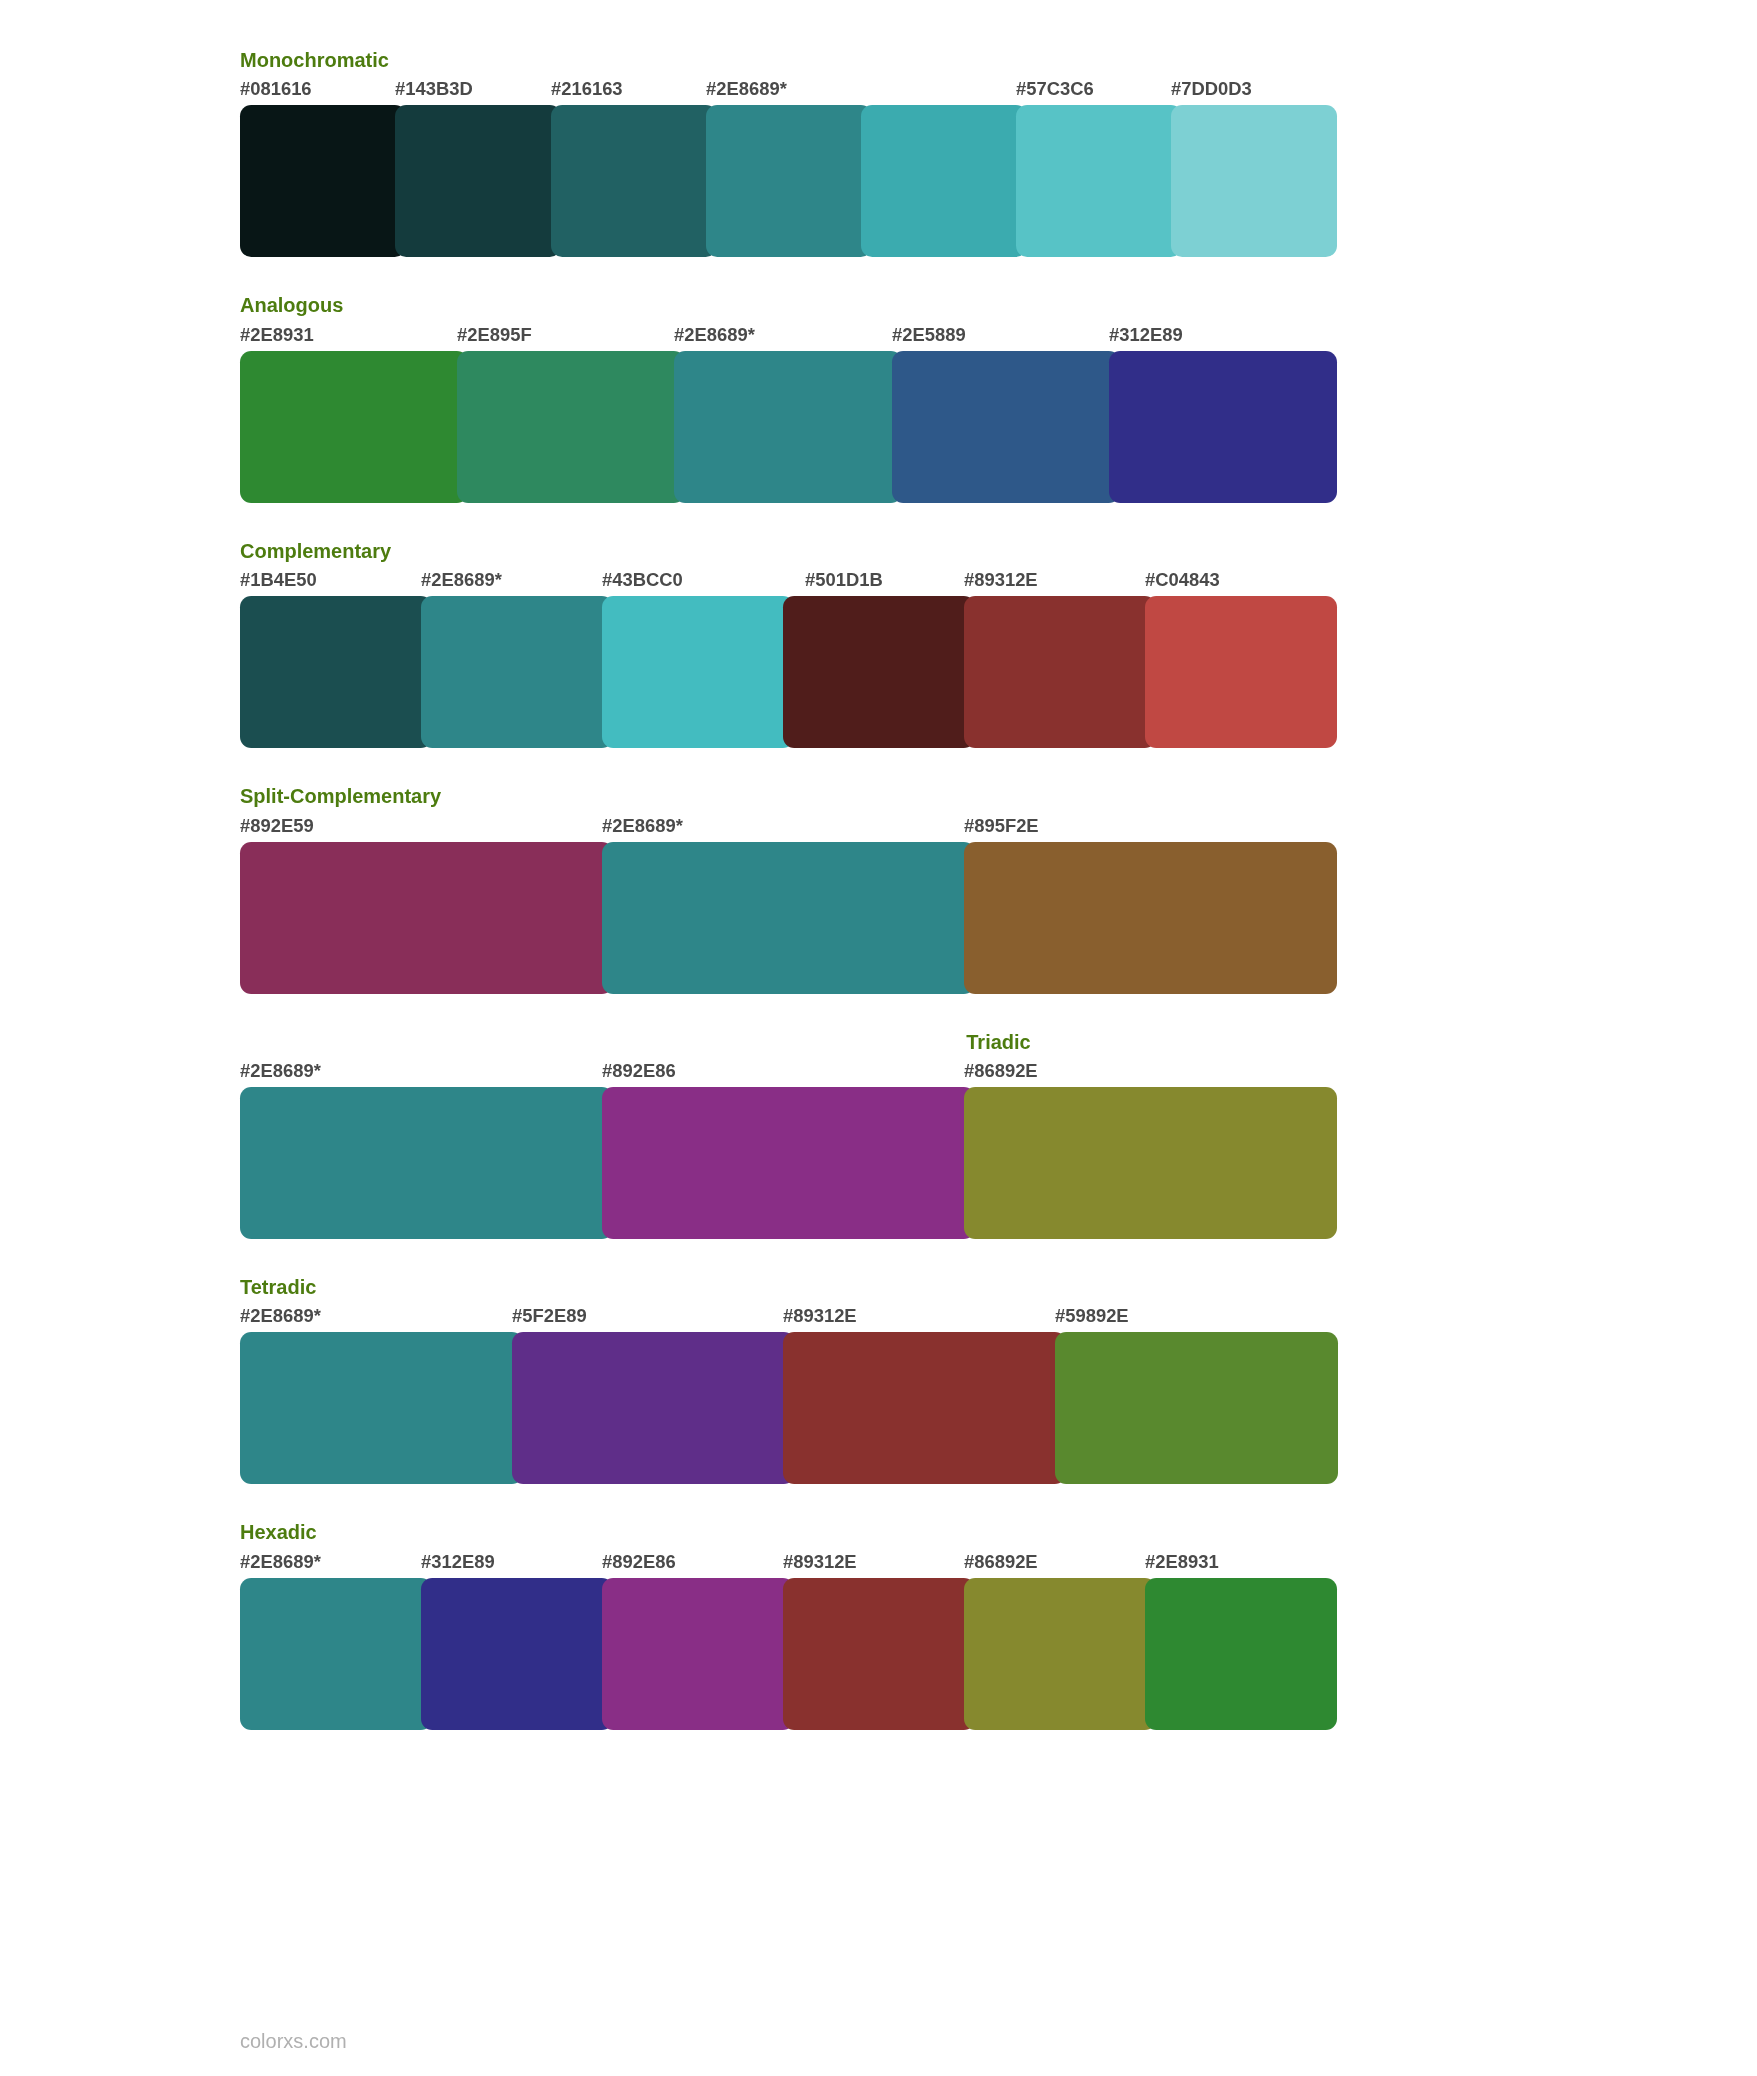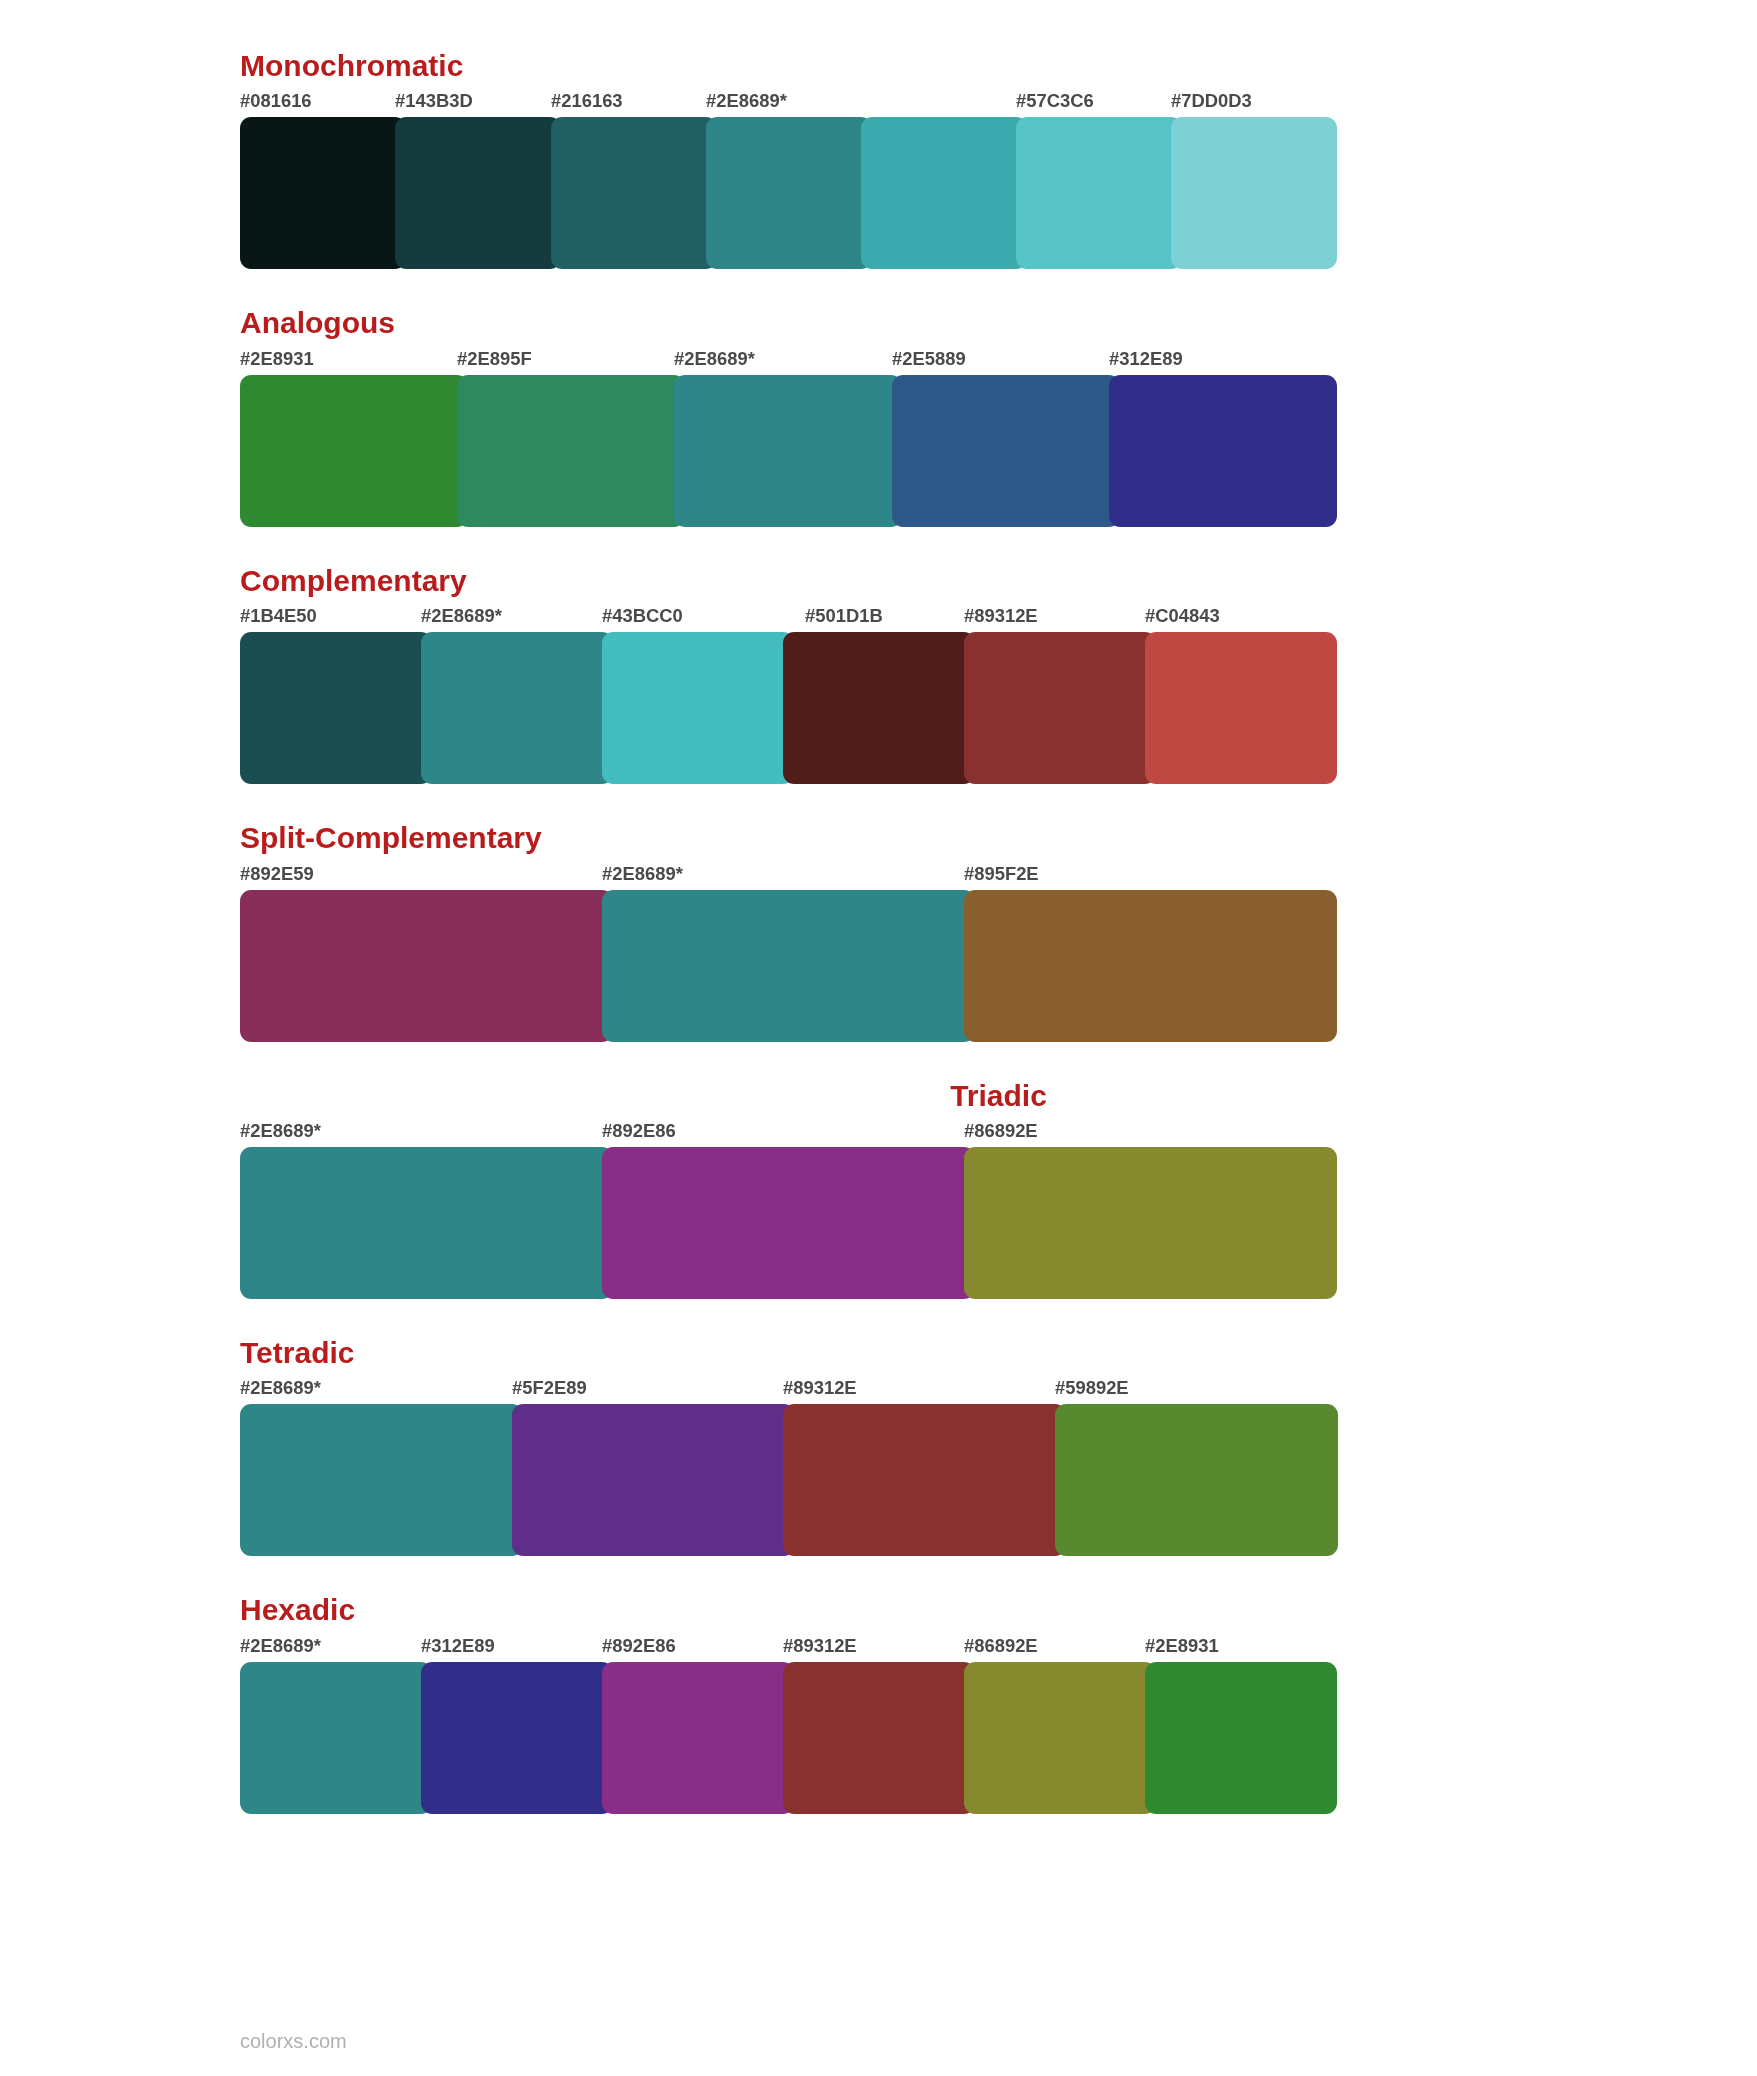--- a/index.html
+++ b/index.html
@@ -46,23 +46,23 @@
   
   .sections {
     margin-top: 48px;
   }
 
   .section {
     margin-bottom: 0;
   }
 
   .section-title {
-    font-size: 30px;
+    font-size: 20px;
     font-weight: bold;
-    color: #b91c1c;
+    color: #4d7c0f;
     padding-left: 240px;
     line-height: 1.2;
     margin-bottom: 6.4px;
   }
 
   .swatch-block {
     position: relative;
     margin-left: 240px;
     width: 1086px;
   }

